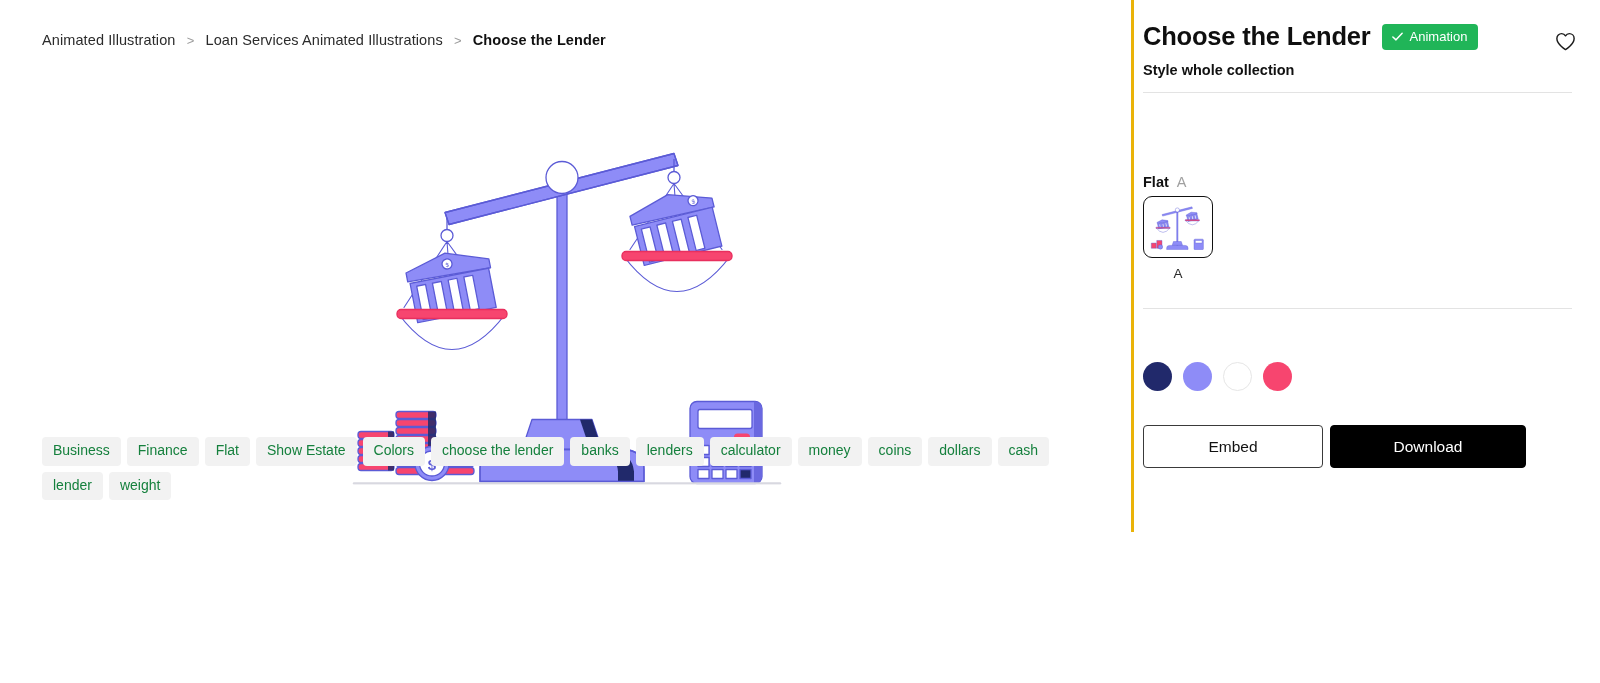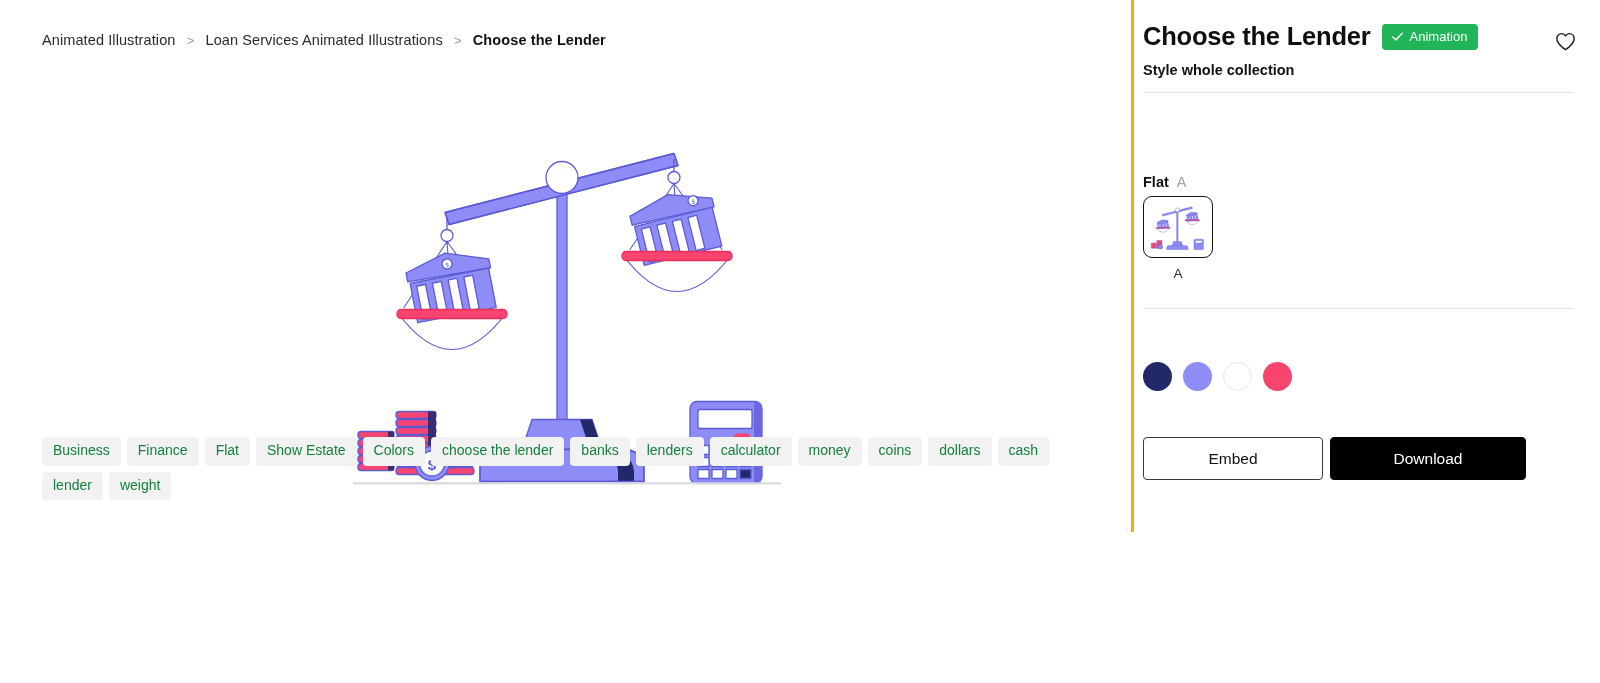--- a/index.html
+++ b/index.html
@@ -169,21 +169,21 @@
     display: flex; gap: 11px;
   }
   .swatch {
     width: 29px; height: 29px; border-radius: 50%;
     cursor: pointer;
   }
   .swatch.light { border: 1px solid #e6e6e6; }
 
   .actions {
     position: absolute; left: 0; top: 425px;
-    display: flex; gap: 7px; width: 100%; margin-top: 12px;
+    display: flex; gap: 7px; width: 100%;
   }
   .btn {
     height: 43px;
     border-radius: 4px;
     font-size: 15.5px;
     display: flex; align-items: center; justify-content: center;
     cursor: pointer; white-space: nowrap;
   }
   .btn-embed {
     width: 180px; background: #fff; color: #111;

